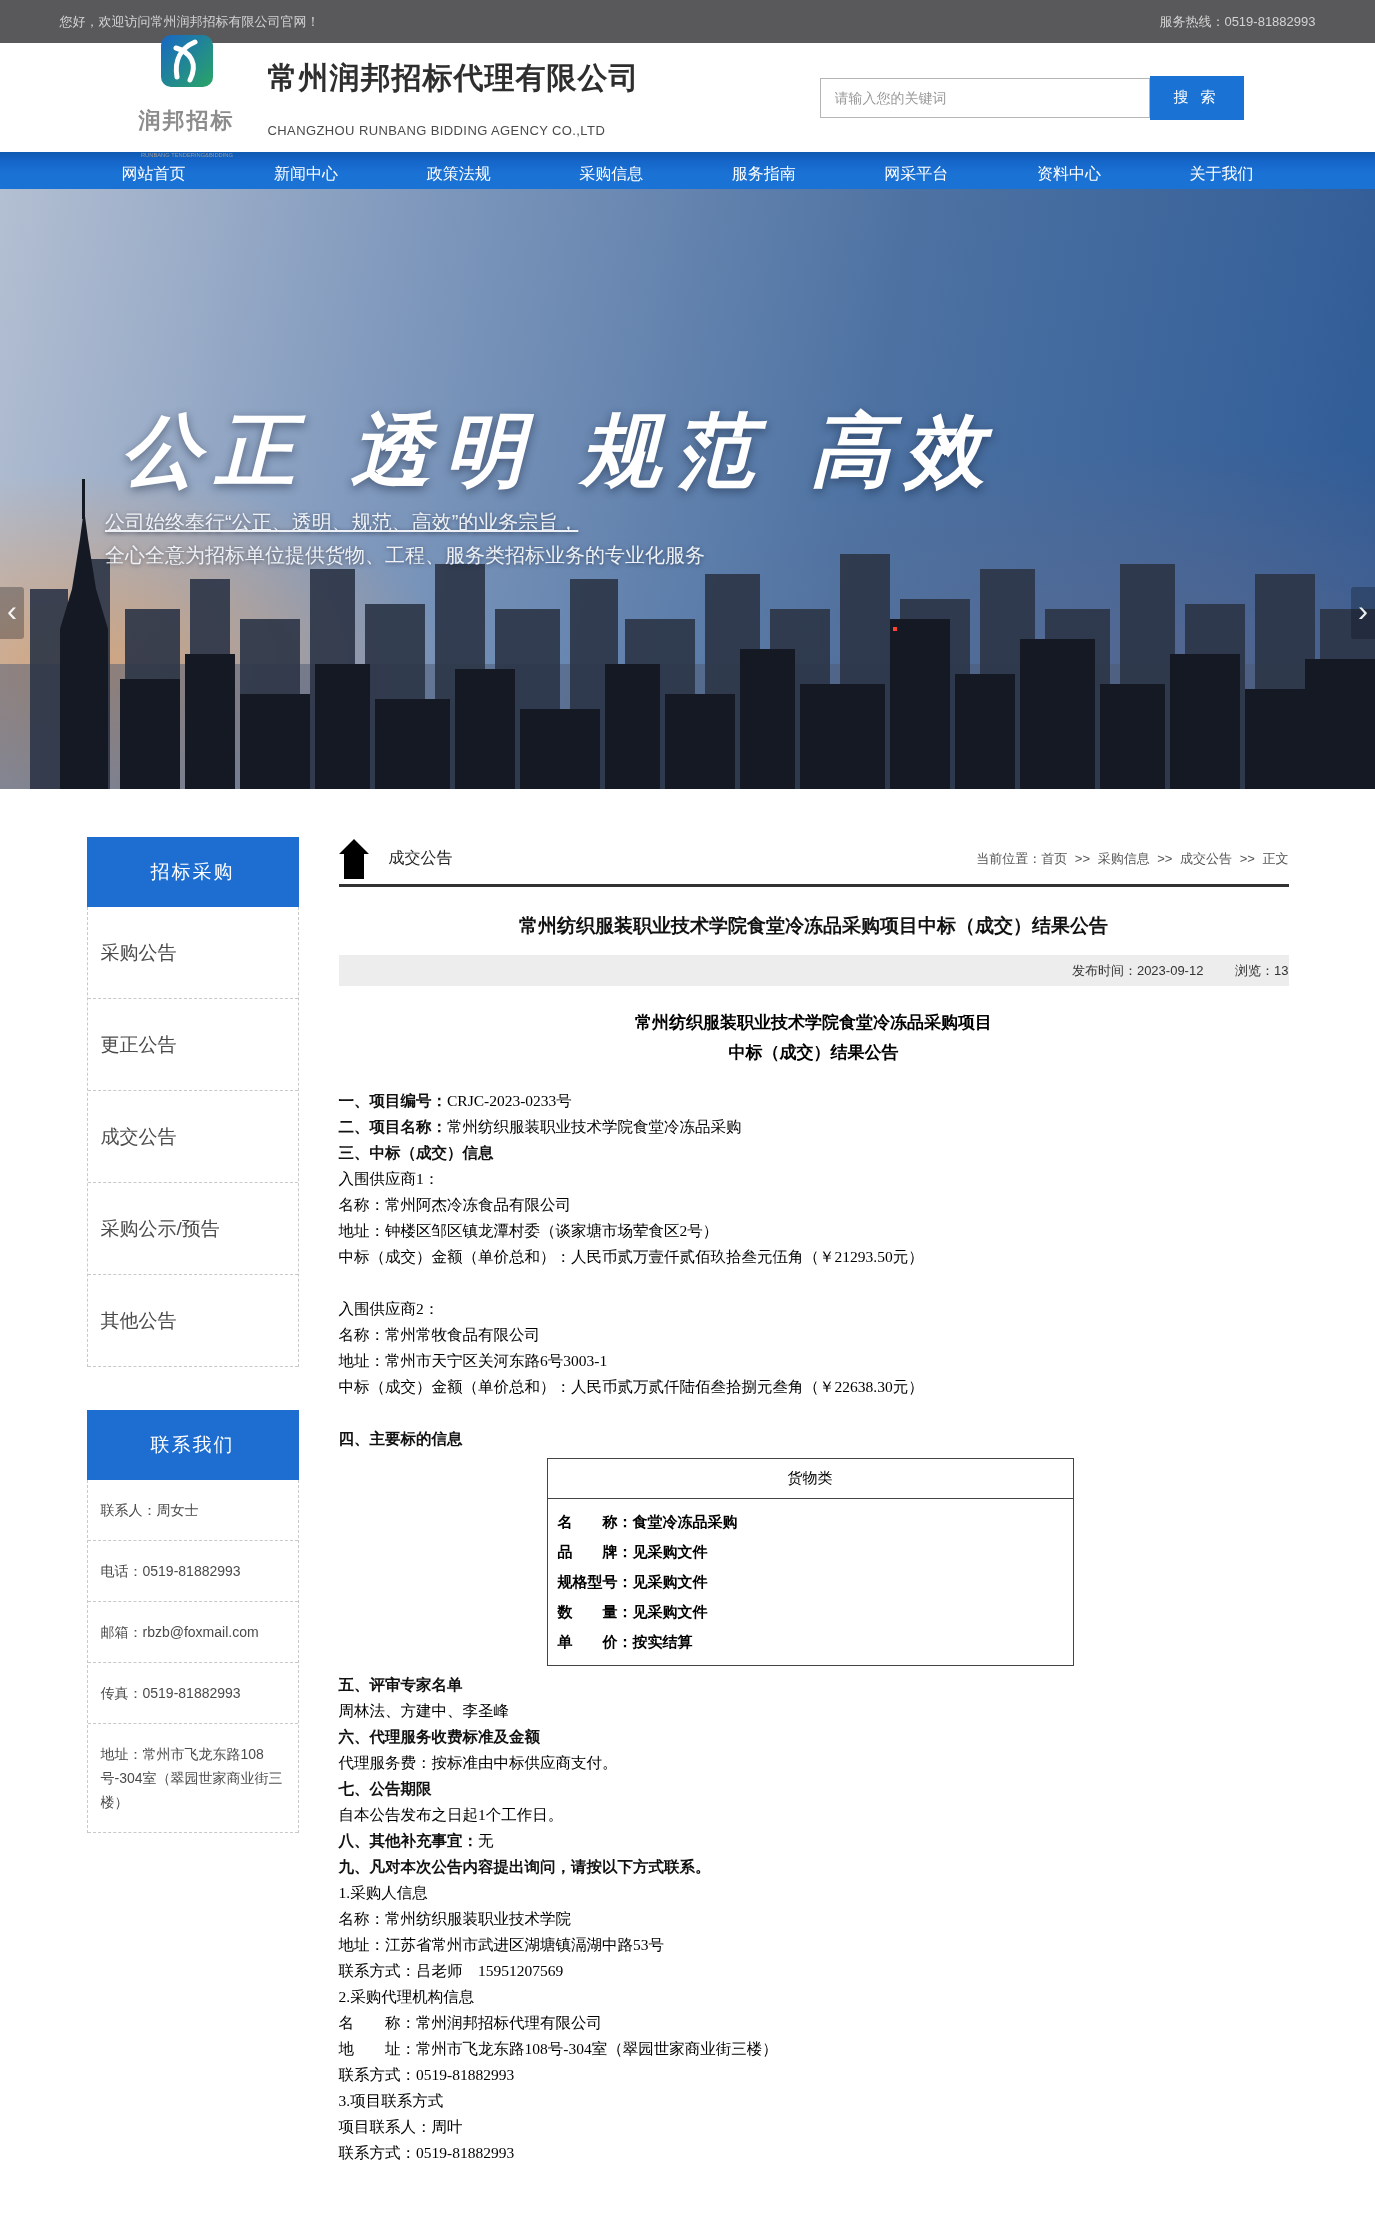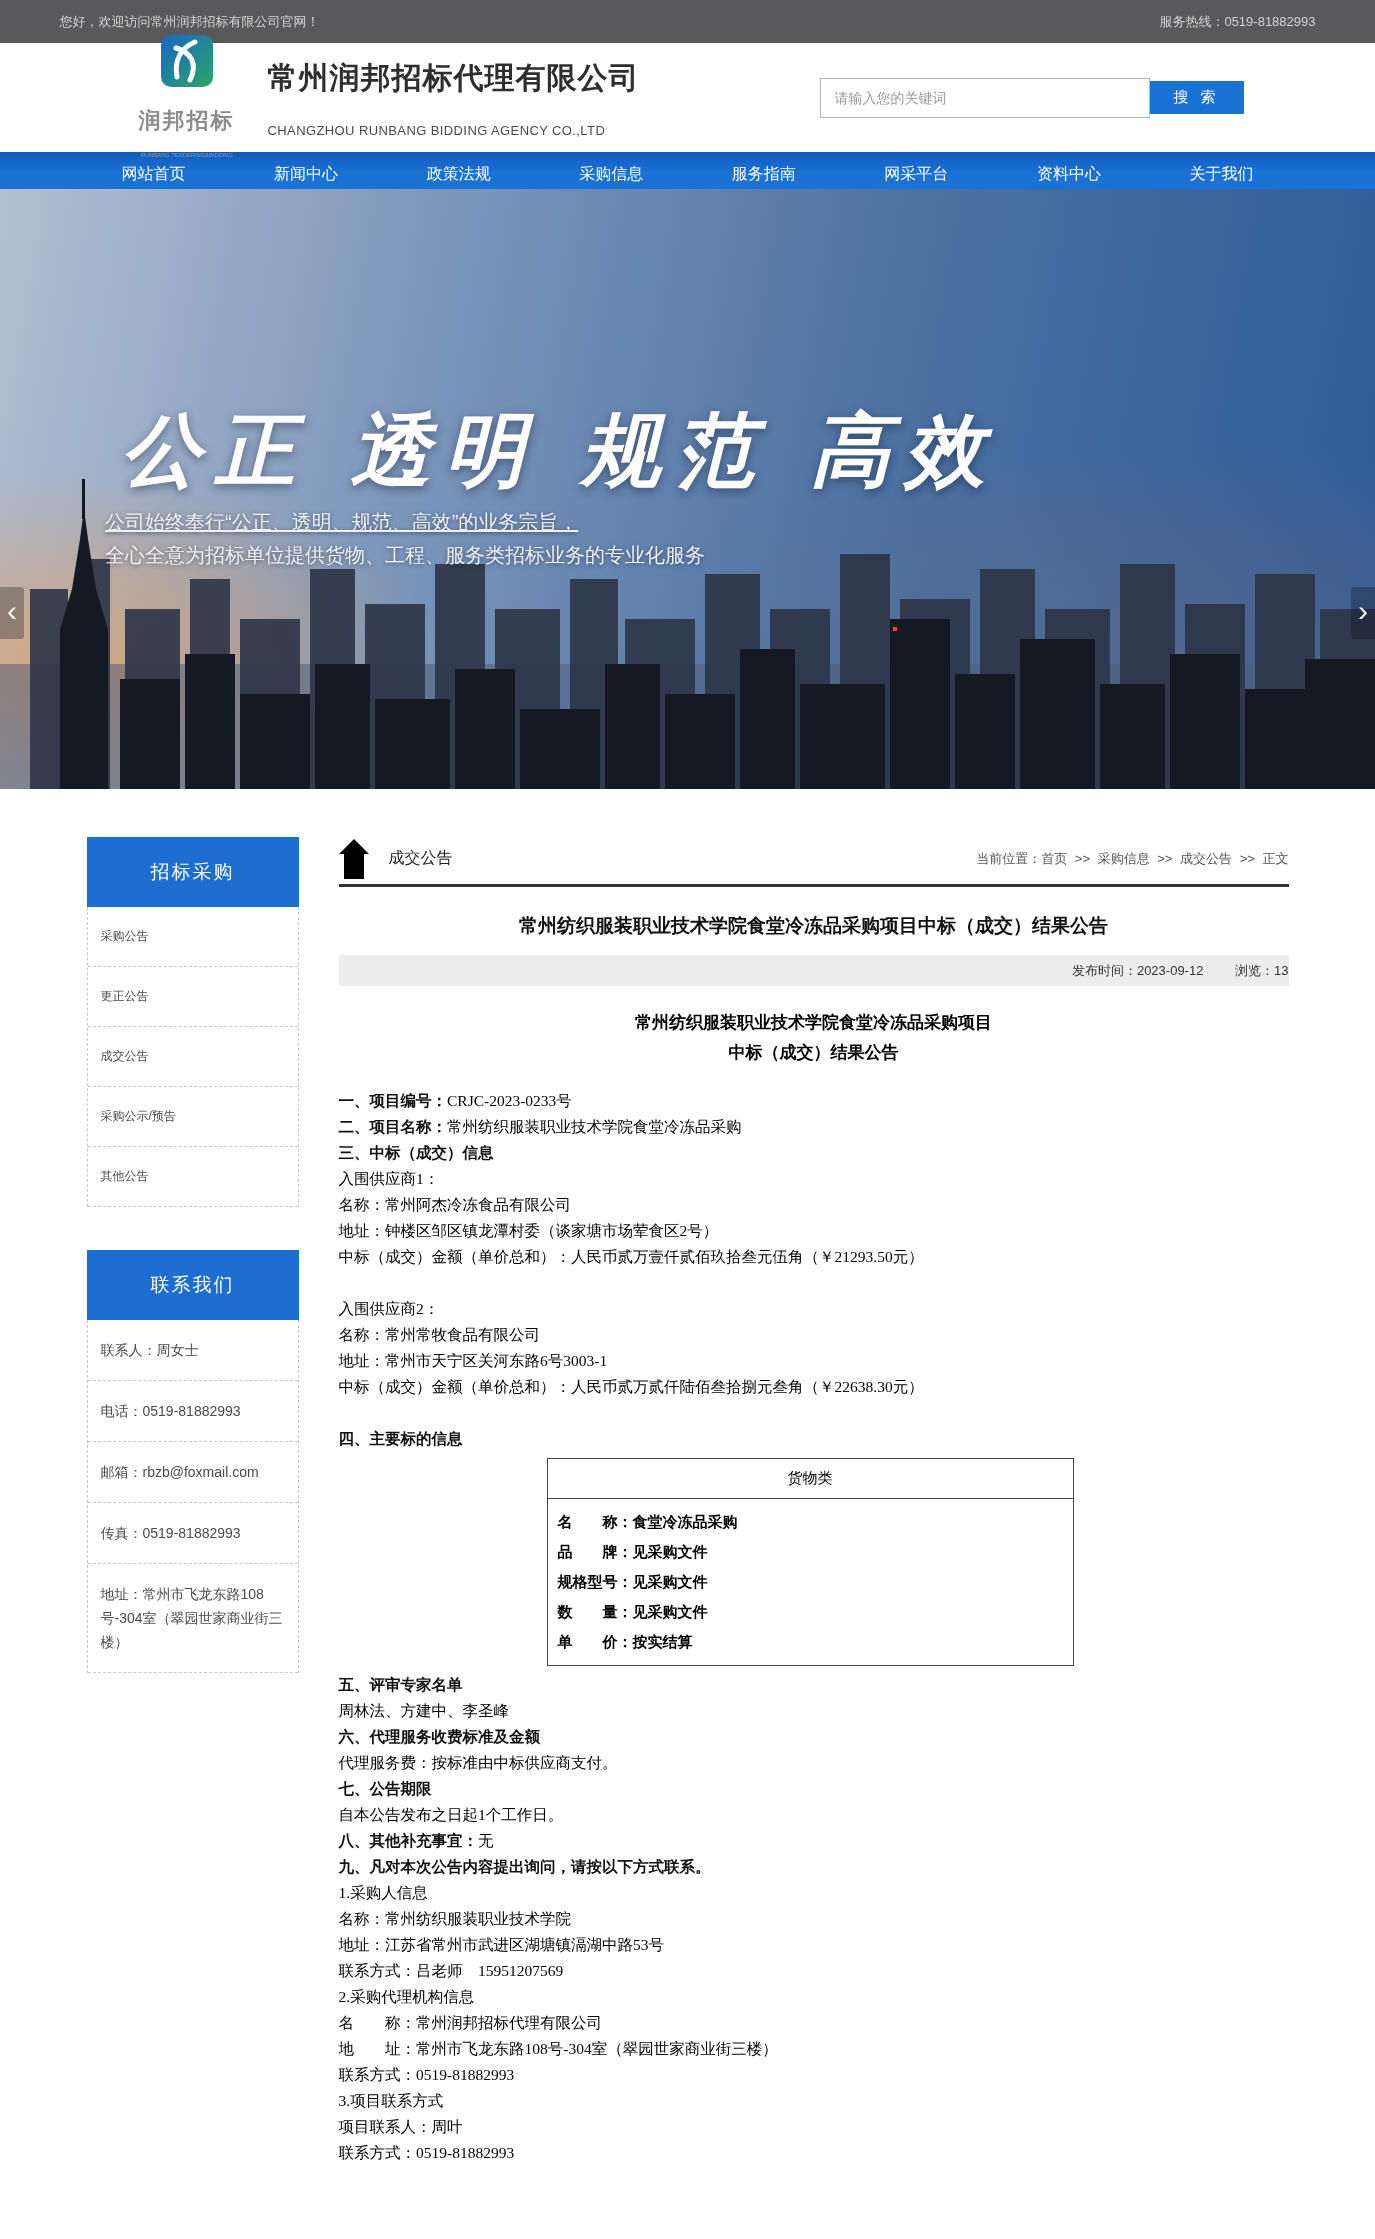--- a/index.html
+++ b/index.html
@@ -18,21 +18,21 @@
   .logo-block{margin-left:72px;display:flex;flex-direction:column;align-items:center;width:110px;gap:16px;}
   .logo-mark{width:52px;height:52px;display:block;}
   .logo-text{font-size:22px;font-weight:bold;color:#8c8c8c;letter-spacing:2px;margin-top:3px;white-space:nowrap;}
   .logo-sub{font-size:8px;color:#9a9a9a;transform:scale(.72);transform-origin:center top;white-space:nowrap;}
   .company-block{margin-left:26px;}
   .company-cn{font-size:30px;font-weight:bold;color:#2e2e2e;letter-spacing:1px;}
   .company-en{font-size:13px;color:#4a4a4a;letter-spacing:.4px;margin-top:24px;}
   .search-block{margin-left:auto;margin-right:72px;display:flex;align-items:center;}
   .search-input{width:330px;height:40px;border:1px solid #b5b5b5;padding:0 14px;font-size:14px;color:#333;outline:none;}
   .search-input::placeholder{color:#9a9a9a;}
-  .search-btn{width:94px;height:33px;border:0;background:var(--blue);color:#fff;font-size:15px;letter-spacing:4px;cursor:pointer;}
+  .search-btn{width:94px;height:44px;border:0;background:var(--blue);color:#fff;font-size:15px;letter-spacing:4px;cursor:pointer;}
 
   
   .nav{height:37px;background:linear-gradient(180deg,var(--navtop) 0%,#1565c8 22%,var(--blue) 60%,var(--blue) 100%);}
   .nav .inner{display:flex;justify-content:space-between;padding:0 62px;}
   .nav-item{color:#fff;font-size:16px;line-height:43px;text-decoration:none;cursor:pointer;}
 
   
   .banner{position:relative;height:600px;overflow:hidden;
     background:
       radial-gradient(ellipse 520px 280px at 6% 80%, rgba(240,160,85,.65), rgba(240,160,85,0) 70%),
@@ -47,21 +47,21 @@
   .banner-arrow{position:absolute;top:398px;width:24px;height:52px;line-height:48px;text-align:center;
     background:rgba(10,15,25,.30);color:rgba(255,255,255,.92);font-size:30px;cursor:pointer;user-select:none;}
   .banner-arrow.prev{left:0;border-radius:0 3px 3px 0;}
   .banner-arrow.next{right:0;border-radius:3px 0 0 3px;}
 
   
   .main{width:1202px;margin:48px auto 0;display:flex;align-items:flex-start;padding-bottom:80px;}
   .sidebar{width:212px;flex:none;}
   .side-header{height:70px;line-height:70px;text-align:center;background:#1e6ed2;color:#fff;font-size:19px;letter-spacing:2px;}
   .side-list{list-style:none;margin:0;padding:0;border-left:1px dashed #c9c9c9;border-right:1px dashed #c9c9c9;}
-  .side-item{border-bottom:1px dashed #c9c9c9;font-size:12px;color:#4a4a4a;line-height:59px;padding:0 13px;cursor:pointer;}
+  .side-item{border-bottom:1px dashed #c9c9c9;font-size:19px;color:#4a4a4a;line-height:59px;padding:16px 13px;cursor:pointer;}
   .contact{margin-top:43px;}
   .contact .side-item{line-height:24px;padding:18px 13px;font-size:14px;cursor:default;}
 
   .content{flex:1;margin-left:40px;}
   .content-head{display:flex;align-items:center;height:50px;border-bottom:3px solid #333;padding-bottom:4px;}
   .home-icon{width:30px;height:40px;display:block;}
   .category{font-size:16px;color:#222;margin-left:20px;}
   .breadcrumb{margin-left:auto;font-size:13px;color:#555;}
   .breadcrumb a{color:#555;text-decoration:none;cursor:pointer;}
   .crumb-sep{margin:0 4px;}

